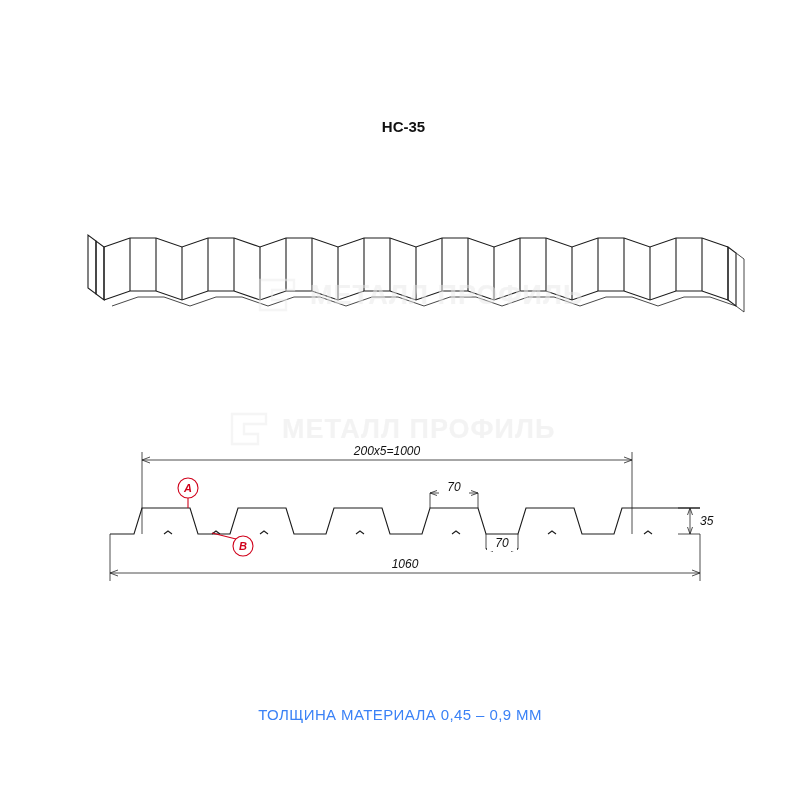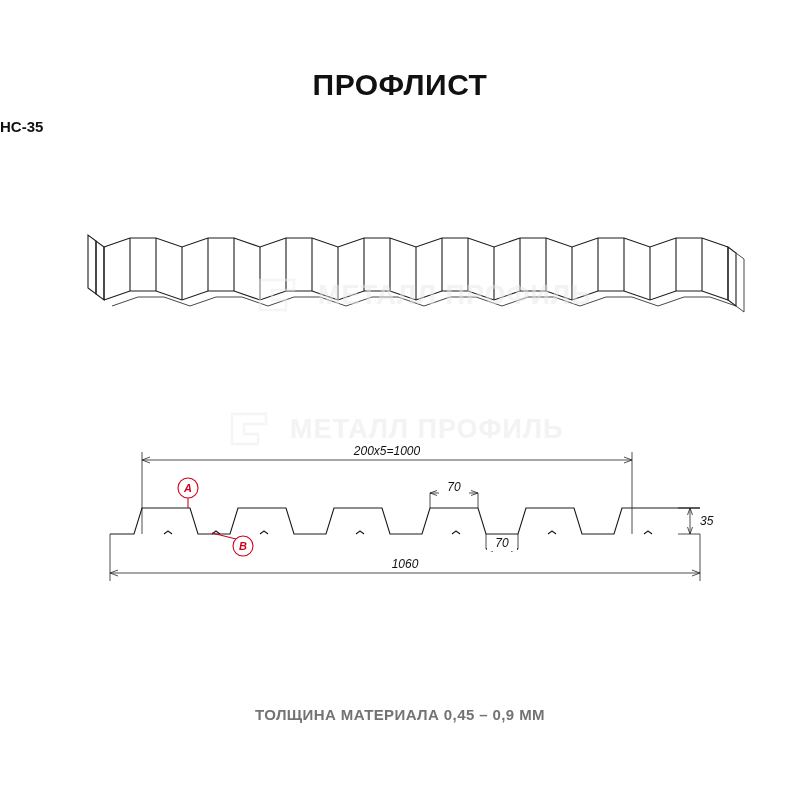--- a/index.html
+++ b/index.html
@@ -25,37 +25,38 @@
     right: 0;
     top: 68px;
     text-align: center;
     font-size: 30px;
     font-weight: bold;
     letter-spacing: 0.5px;
     color: #111111;
   }
   .subtitle {
     position: absolute;
-    left: 0;
+    left: 7px;
     right: 0;
     top: 118px;
+    text-align: center;
     font-size: 15px;
     font-weight: bold;
     color: #111111;
   }
   .footer-note {
     position: absolute;
     left: 0;
     right: 0;
     top: 706px;
     text-align: center;
     font-size: 15px;
-    font-weight: bold;
+    font-weight: normal;
     letter-spacing: 0.4px;
-    color: #737373;
+    color: #3b82f6;
   }
   .iso-wrap {
     position: absolute;
     left: 60px;
     top: 190px;
     width: 700px;
     height: 180px;
   }
   .section-wrap {
     position: absolute;
@@ -76,21 +77,21 @@
     font-size: 27px;
     font-weight: bold;
     color: #e9e9e9;
     letter-spacing: 1px;
     white-space: nowrap;
     text-shadow: 0 0 1px #ededed;
   }
   .wm-row {
     display: flex;
     align-items: center;
-    gap: 18px;
+    gap: 10px;
   }
   svg { display: block; overflow: visible; }
   .ln { fill: none; stroke: #1c1c1c; stroke-width: 1.1; }
   .ln-thin { fill: none; stroke: #333333; stroke-width: 0.9; }
   .dim { fill: none; stroke: #222222; stroke-width: 0.8; }
   .callout { fill: none; stroke: #d0021b; stroke-width: 1.1; }
   .callout-txt {
     font-family: "Liberation Sans", sans-serif;
     font-size: 11px;
     font-weight: bold;
@@ -100,21 +101,20 @@
     font-family: "Liberation Sans", sans-serif;
     font-size: 12px;
     fill: #111111;
   }
 </style>
 </head>
 <body>
 
 <div class="page">
 
-  <div class="title">ПРОФЛИСТ</div>
   <div class="subtitle">НС-35</div>
 
   <div class="iso-wrap">
     <svg width="700" height="180" viewBox="0 0 700 180">
       <g>
 
         <path class="ln" d="M28 45 L28 98 L36 104 L36 51 Z"></path>
         <path class="ln" d="M36 51 L36 104 L44 110 L44 57 Z"></path>
 
         <path class="ln" d="M44 57

